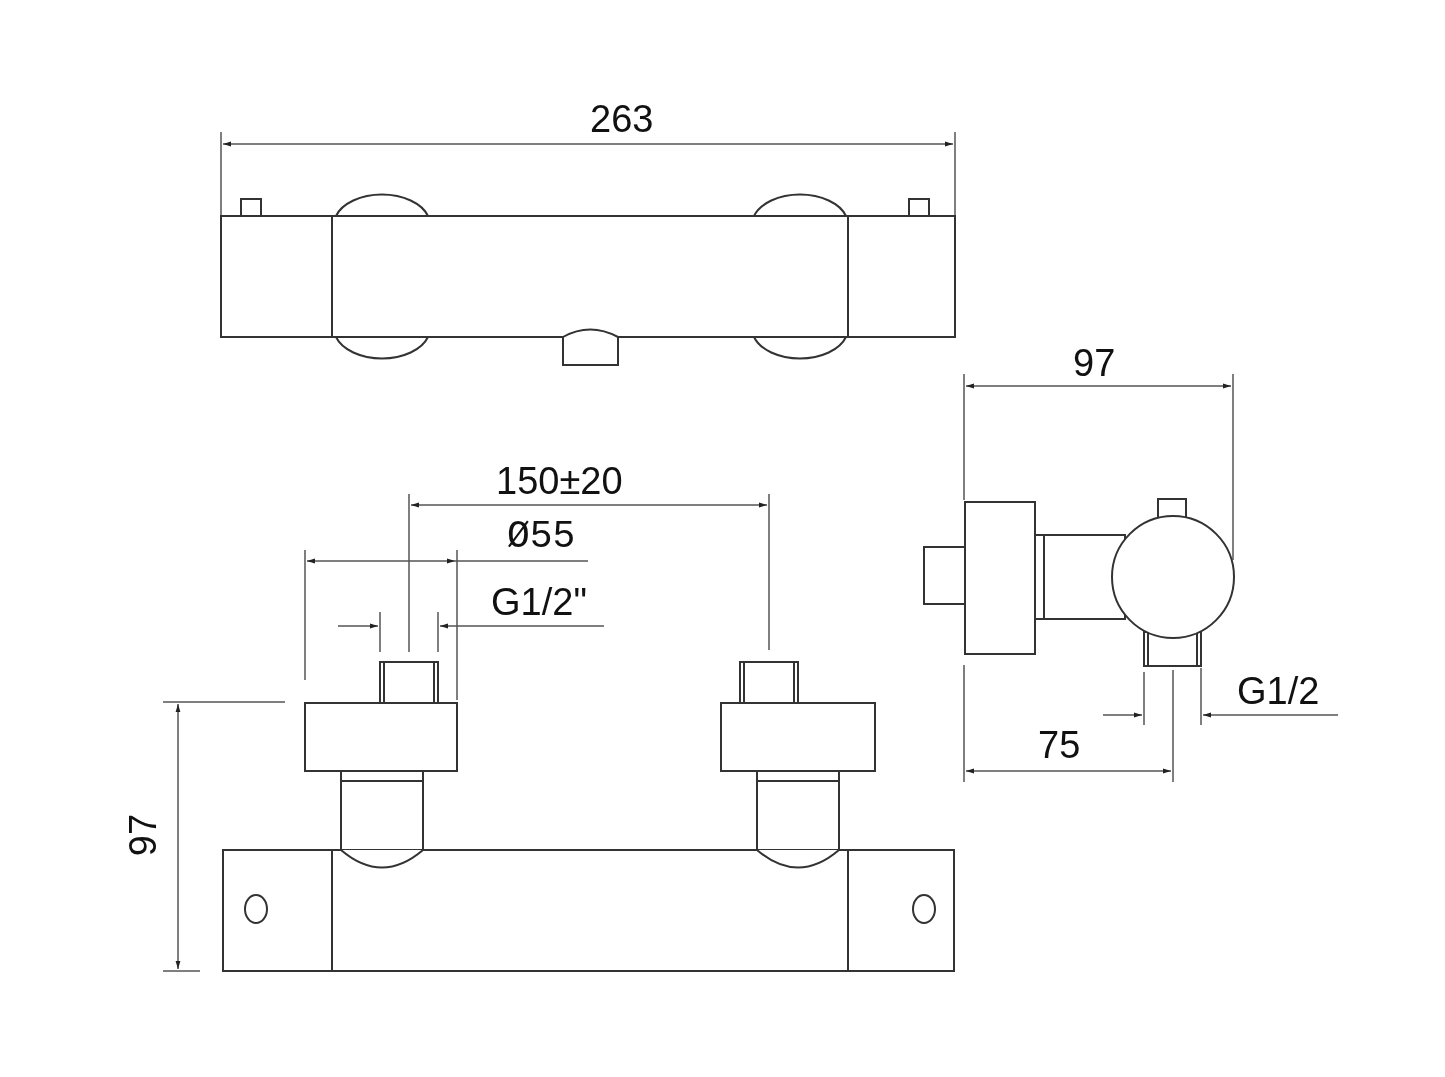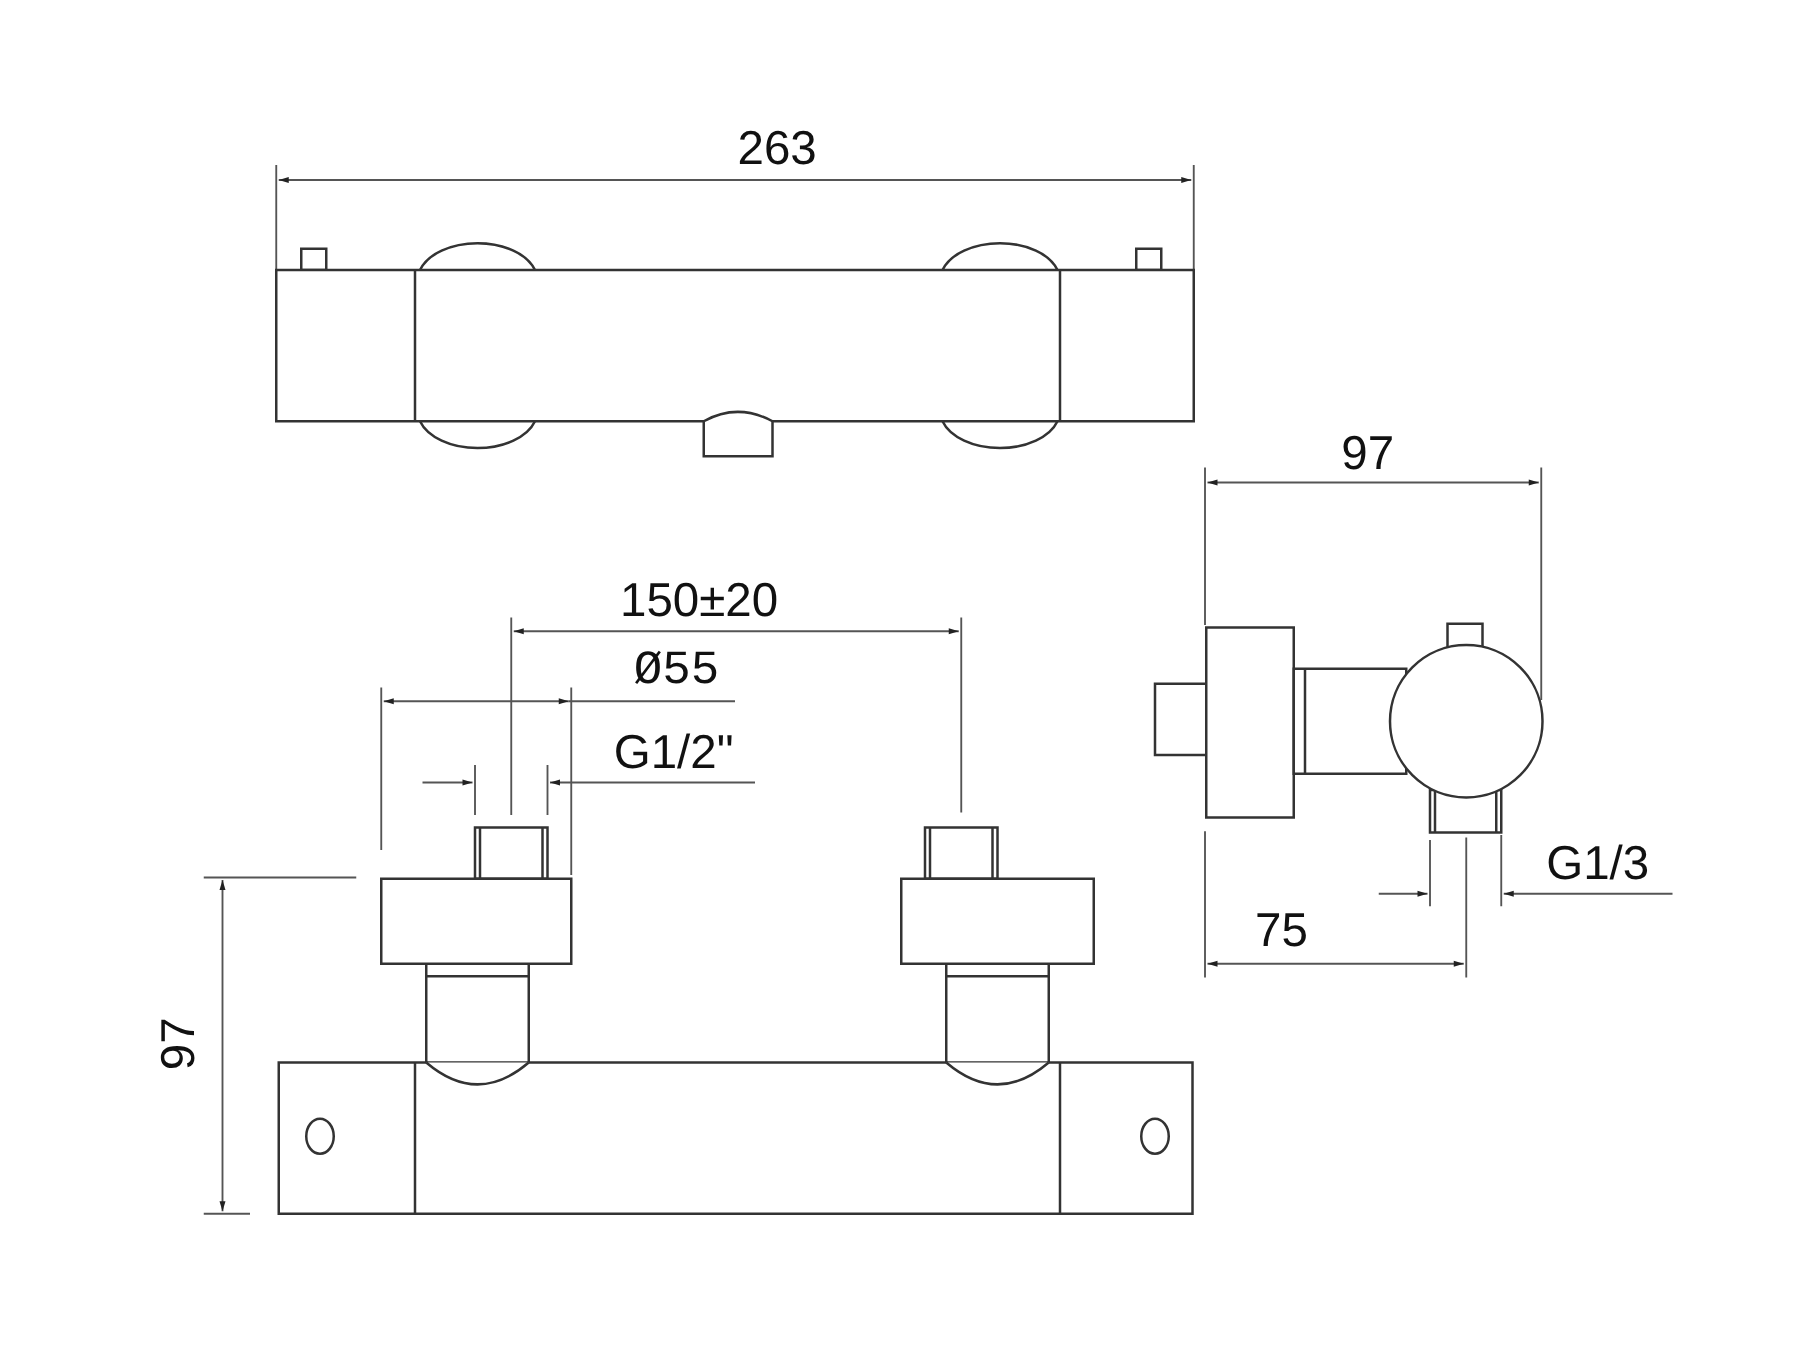--- a/index.html
+++ b/index.html
@@ -129,14 +129,14 @@
 </svg>
 
 <div class="lbl" style="left:555px; top:100px;margin-left:35px;">263</div>
 
 <div class="lbl" style="left:496px; top:462px;">150±20</div>
 <div class="lbl" style="left:507px; top:518px;font-family:Liberation Mono, monospace;">Ø55</div>
 <div class="lbl" style="left:491px; top:583px;">G1/2"</div>
 <div class="lbl" style="left:122px; top:816px; transform: rotate(-90deg); transform-origin: center;">97</div>
 
 <div class="lbl" style="left:1073px; top:344px;">97</div>
-<div class="lbl" style="left:1004px; top:726px;">75</div>
-<div class="lbl" style="left:1237px; top:672px;">G1/3</div>
+<div class="lbl" style="left:1038px; top:726px;">75</div>
+<div class="lbl" style="left:1237px; top:672px;">G1/2</div>
 
 </body></html>

